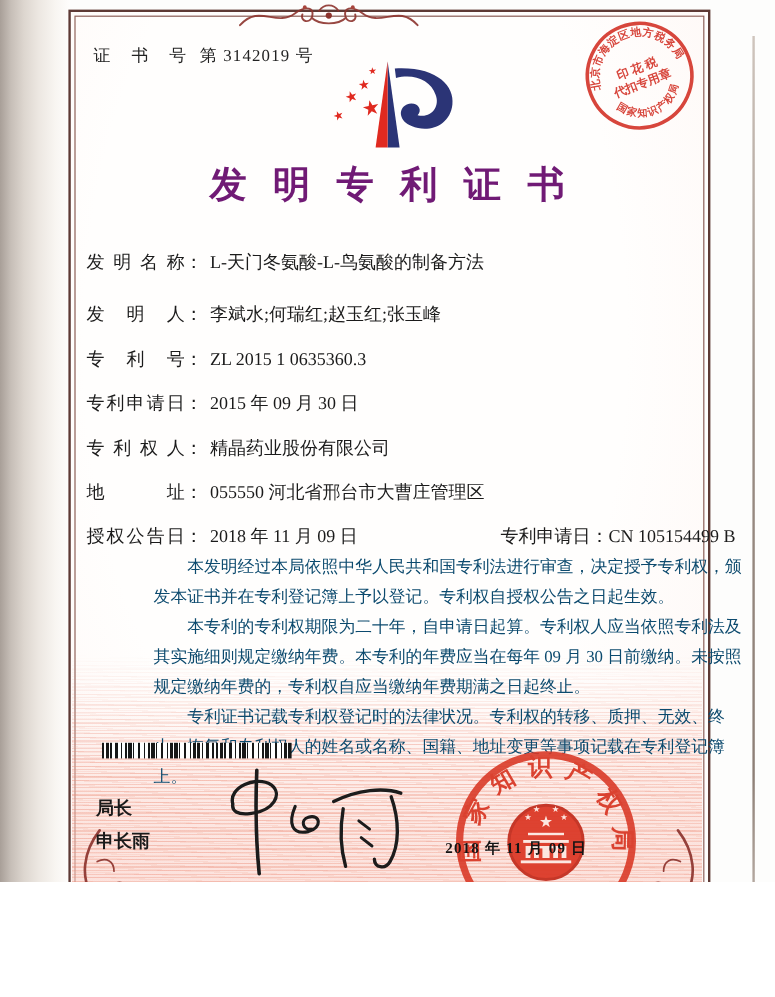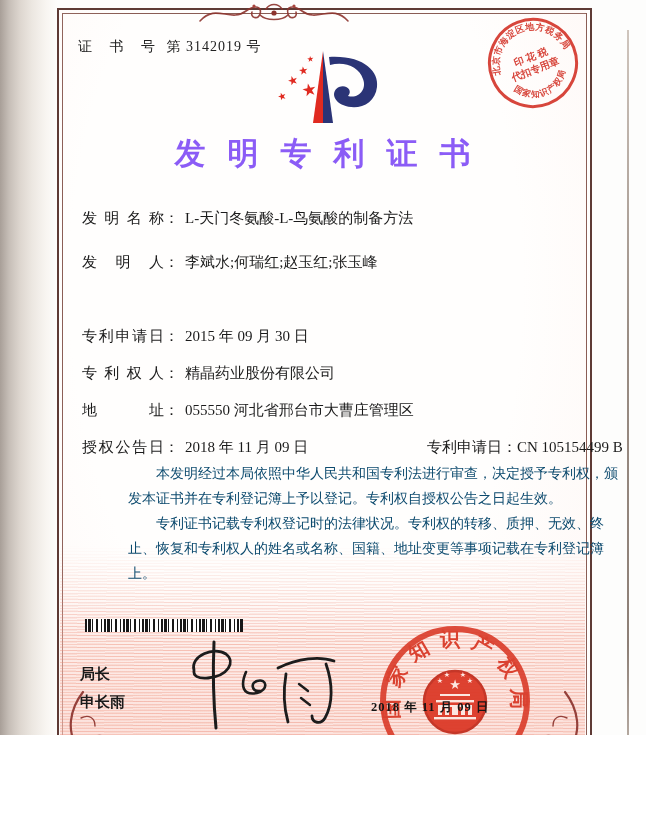--- a/index.html
+++ b/index.html
@@ -49,24 +49,24 @@
   .flourish-br{position:absolute;left:497px;top:688px;transform:scaleX(-1);}
   
   .cert-no{
     position:absolute;left:78px;top:38px;font-size:14px;letter-spacing:1px;color:#222;
   }
   .cert-no .sp{letter-spacing:7px;}
   .logo{position:absolute;left:263px;top:49px;}
   .tax-stamp{position:absolute;left:483px;top:13px;transform:rotate(-21deg);opacity:.92;}
   .title-row{position:absolute;left:57px;top:133px;width:531px;text-align:center;}
   .title-row .t{
-    font-size:31px;font-weight:bold;letter-spacing:22px;margin-right:-22px;color:#8b5cf6;
-  }
-  
-  .field-row{position:absolute;left:82px;font-size:15px;white-space:nowrap;color:#1b1b1b;}
+    font-size:31px;font-weight:bold;letter-spacing:22px;margin-right:-22px;color:#701a75;
+  }
+  
+  .field-row{position:absolute;left:72px;font-size:15px;white-space:nowrap;color:#1b1b1b;}
   .flabel{display:inline-block;width:82px;text-align:justify;text-align-last:justify;vertical-align:top;}
   .fcolon{display:inline-block;margin-right:6px;}
   .grant-right{position:absolute;left:345px;top:0;white-space:nowrap;}
   
   .body-text{
     position:absolute;left:80px;top:461px;width:492px;
     font-size:14px;line-height:25px;color:#0c4a6e;margin-left:48px;
   }
   .body-text p{margin:0;text-indent:2em;}
   
@@ -185,38 +185,42 @@
   <div class="title-row">
     <span class="t">发明专利证书</span>
   </div>
 
   <div class="field-row" style="top:209px">
     <span class="flabel">发明名称</span><span class="fcolon">：</span><span class="fvalue">L-天门冬氨酸-L-鸟氨酸的制备方法</span>
   </div>
   <div class="field-row" style="top:253px">
     <span class="flabel">发明人</span><span class="fcolon">：</span><span class="fvalue">李斌水;何瑞红;赵玉红;张玉峰</span>
   </div>
+  <div class="field-row" style="top:290px">
+    <span class="flabel">专利号</span><span class="fcolon">：</span><span class="fvalue">ZL 2015 1 0635360.3</span>
+  </div>
   <div class="field-row" style="top:327px">
     <span class="flabel">专利申请日</span><span class="fcolon">：</span><span class="fvalue">2015 年 09 月 30 日</span>
   </div>
   <div class="field-row" style="top:364px">
     <span class="flabel">专利权人</span><span class="fcolon">：</span><span class="fvalue">精晶药业股份有限公司</span>
   </div>
   <div class="field-row" style="top:401px">
     <span class="flabel">地址</span><span class="fcolon">：</span><span class="fvalue">055550 河北省邢台市大曹庄管理区</span>
   </div>
   <div class="field-row" style="top:438px">
     <span class="flabel">授权公告日</span><span class="fcolon">：</span><span class="fvalue">2018 年 11 月 09 日</span>
     <span class="grant-right">
       <span>专利申请日</span><span>：</span><span>CN 105154499 B</span>
     </span>
   </div>
 
   <div class="body-text">
     <p>本发明经过本局依照中华人民共和国专利法进行审查，决定授予专利权，颁发本证书并在专利登记簿上予以登记。专利权自授权公告之日起生效。</p>
+    <p>本专利的专利权期限为二十年，自申请日起算。专利权人应当依照专利法及其实施细则规定缴纳年费。本专利的年费应当在每年 09 月 30 日前缴纳。未按照规定缴纳年费的，专利权自应当缴纳年费期满之日起终止。</p>
     <p>专利证书记载专利权登记时的法律状况。专利权的转移、质押、无效、终止、恢复和专利权人的姓名或名称、国籍、地址变更等事项记载在专利登记簿上。</p>
   </div>
 
   <div class="barcode"></div>
 
   <div class="director">
     <div>局长</div>
     <div>申长雨</div>
   </div>
 

